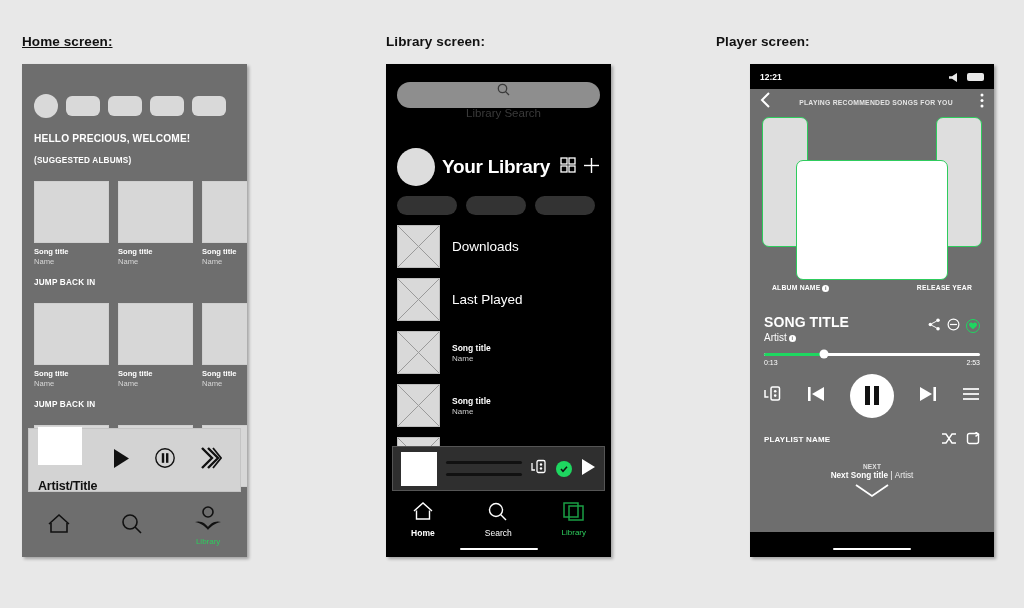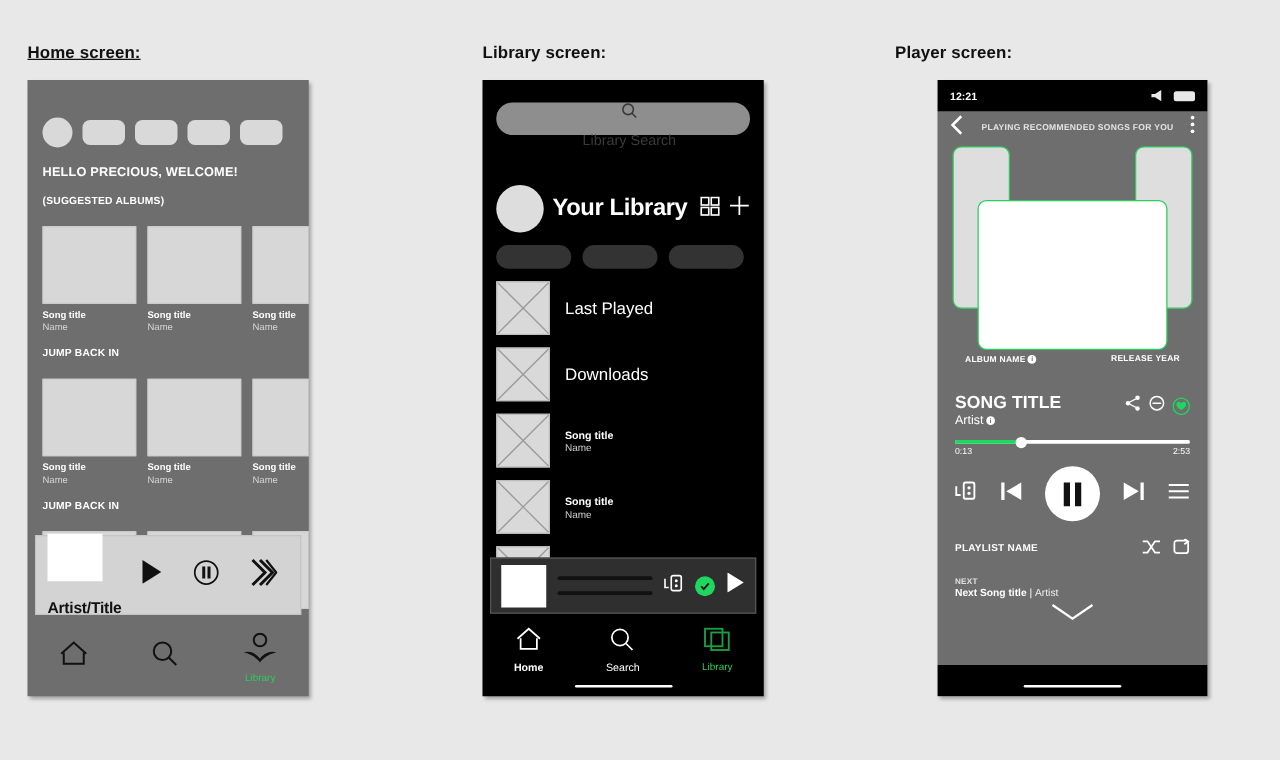--- a/index.html
+++ b/index.html
@@ -96,21 +96,21 @@
     display: flex; align-items: flex-start; justify-content: space-around; padding-top: 6px;
   }
   .nav-label { color: #fff; font-size: 8.5px; font-weight: bold; }
   .nav-label-dim { color: #fff; font-size: 8.5px; }
   .home-indicator {
     position: absolute; bottom: 7px; left: 50%; transform: translateX(-50%);
     width: 78px; height: 2.5px; background: #fff; border-radius: 2px;
   }
 
   
-  #player-screen { left: 750px; top: 64px; width: 216px; height: 493px; background: #6e6e6e; }
+  #player-screen { left: 750px; top: 64px; width: 244px; height: 493px; background: #6e6e6e; }
   .status-bar {
     height: 25px; background: #000; display: flex; align-items: center;
     justify-content: space-between; padding: 0 10px;
   }
   .status-time { color: #fff; font-size: 8.5px; font-weight: bold; }
   .status-icons { display: flex; align-items: center; gap: 7px; }
   .battery { width: 17px; height: 8px; border-radius: 2px; background: #e8e8e8; }
   .player-topbar {
     height: 26px; display: flex; align-items: center; padding: 0 10px; gap: 6px;
   }
@@ -160,21 +160,21 @@
   .play-big {
     width: 44px; height: 44px; border-radius: 50%; background: #fff;
     display: flex; align-items: center; justify-content: center; gap: 4px;
   }
   .pause-bar { width: 5px; height: 19px; background: #111; }
   .playlist-row {
     display: flex; align-items: center; padding: 14px 14px 0 14px;
     color: #fff; font-size: 8px; font-weight: bold; letter-spacing: .2px;
   }
   .playlist-icons { margin-left: auto; display: flex; gap: 10px; }
-  .next-block { padding: 16px 14px 0 14px; }
+  .next-block { padding: 16px 14px 0 14px; text-align: center; }
   .next-label { color: #e0e0e0; font-size: 6.5px; font-weight: bold; letter-spacing: .2px; }
   .next-song { color: #fff; font-size: 8.2px; font-weight: bold; margin-top: 1px; }
   .next-song .sep { font-weight: normal; }
   .next-song .artist { font-weight: normal; color: #ececec; }
   .chevron-down-wrap { display: flex; justify-content: center; margin-top: 4px; }
   .player-bottom-bar {
     position: absolute; left: 0; bottom: 0; width: 100%; height: 25px; background: #000;
   }
 </style>
 </head>
@@ -346,30 +346,30 @@
     </div>
 
     <div class="lib-list">
       <div class="lib-row">
         <span class="x-thumb">
           <svg width="41" height="41" viewBox="0 0 41 41">
               <line x1="0" y1="0" x2="41" y2="41" stroke="#9a9a9a" stroke-width="1"></line>
               <line x1="41" y1="0" x2="0" y2="41" stroke="#9a9a9a" stroke-width="1"></line>
             </svg>
         </span>
-        <span class="lib-row-big">Last Played</span>
+        <span class="lib-row-big">Downloads</span>
       </div>
       <div class="lib-row">
         <span class="x-thumb">
           <svg width="41" height="41" viewBox="0 0 41 41">
               <line x1="0" y1="0" x2="41" y2="41" stroke="#9a9a9a" stroke-width="1"></line>
               <line x1="41" y1="0" x2="0" y2="41" stroke="#9a9a9a" stroke-width="1"></line>
             </svg>
         </span>
-        <span class="lib-row-big">Downloads</span>
+        <span class="lib-row-big">Last Played</span>
       </div>
       <div class="lib-row">
         <span class="x-thumb">
           <svg width="41" height="41" viewBox="0 0 41 41">
               <line x1="0" y1="0" x2="41" y2="41" stroke="#9a9a9a" stroke-width="1"></line>
               <line x1="41" y1="0" x2="0" y2="41" stroke="#9a9a9a" stroke-width="1"></line>
             </svg>
         </span>
         <span>
           <div class="lib-r1">Song title</div>

